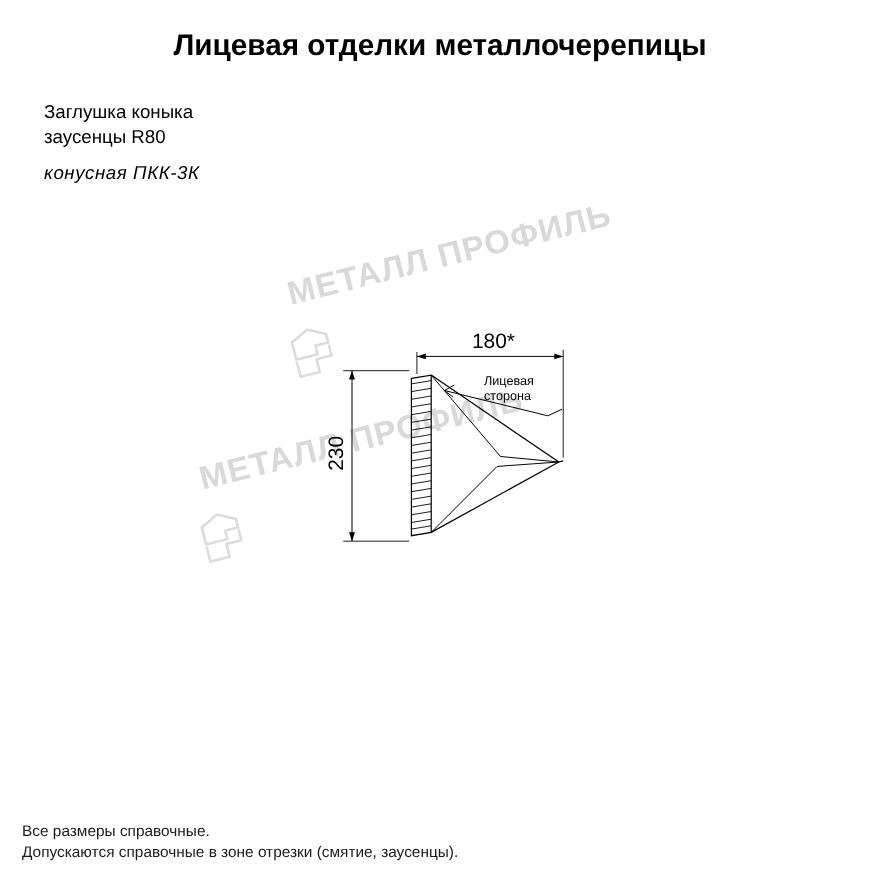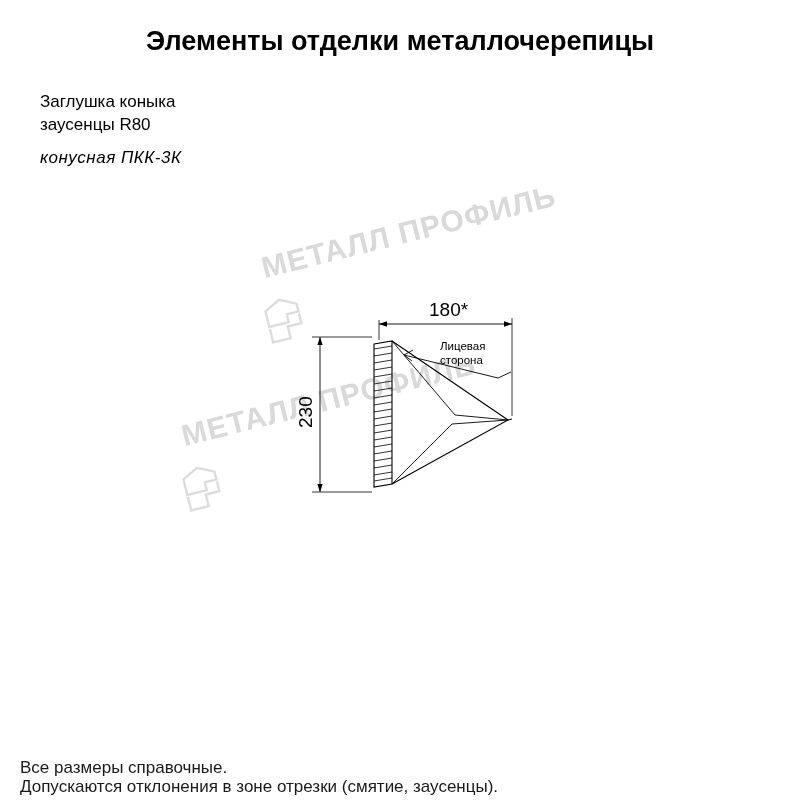--- a/index.html
+++ b/index.html
@@ -37,22 +37,22 @@
     padding-left: 40px;
   }
   .subtitle-line3 {
     margin-top: 10px;
     letter-spacing: 0.5px;
     font-style: italic;
   }
   .footnotes {
     position: absolute;
     left: 20px;
-    bottom: 4px;
-    font-size: 17px;
+    bottom: 16px;
+    font-size: 14px;
     line-height: 19px;
     color: #1a1a1a;
   }
   
   .wm {
     position: absolute;
     pointer-events: none;
     color: #d9d9d9;
     font-weight: bold;
     font-size: 30px;
@@ -81,21 +81,21 @@
     top: 0;
     width: 800px;
     height: 800px;
   }
 </style>
 </head>
 <body>
 
 <div class="page">
 
-  <div class="title">Элементы отделки металлочерепицы</div>
+  <div class="title">Лицевая отделки металлочерепицы</div>
 
   <div class="subtitle-block">
     <div>Заглушка коныка</div>
     <div>заусенцы R80</div>
     <div class="subtitle-line3">конусная   ПКК-3К</div>
   </div>
 
   <div class="wm wm-1">МЕТАЛЛ ПРОФИЛЬ</div>
   <div class="wm wm-2">МЕТАЛЛ ПРОФИЛЬ</div>
 
@@ -184,16 +184,16 @@
     </g>
 
     <text x="429" y="316" font-family="Liberation Sans, sans-serif" font-size="19" fill="#000">180*</text>
     <text x="0" y="0" transform="translate(312,428) rotate(-90)" font-family="Liberation Sans, sans-serif" font-size="19" fill="#000">230</text>
     <text x="440" y="350" font-family="Liberation Sans, sans-serif" font-size="11.5" fill="#000">Лицевая</text>
     <text x="440" y="364" font-family="Liberation Sans, sans-serif" font-size="11.5" fill="#000">сторона</text>
   </svg>
 
   <div class="footnotes">
     <div>Все размеры справочные.</div>
-    <div>Допускаются отклонения в зоне отрезки (смятие, заусенцы).</div>
+    <div>Допускаются справочные в зоне отрезки (смятие, заусенцы).</div>
   </div>
 
 </div>
 
 </body></html>

